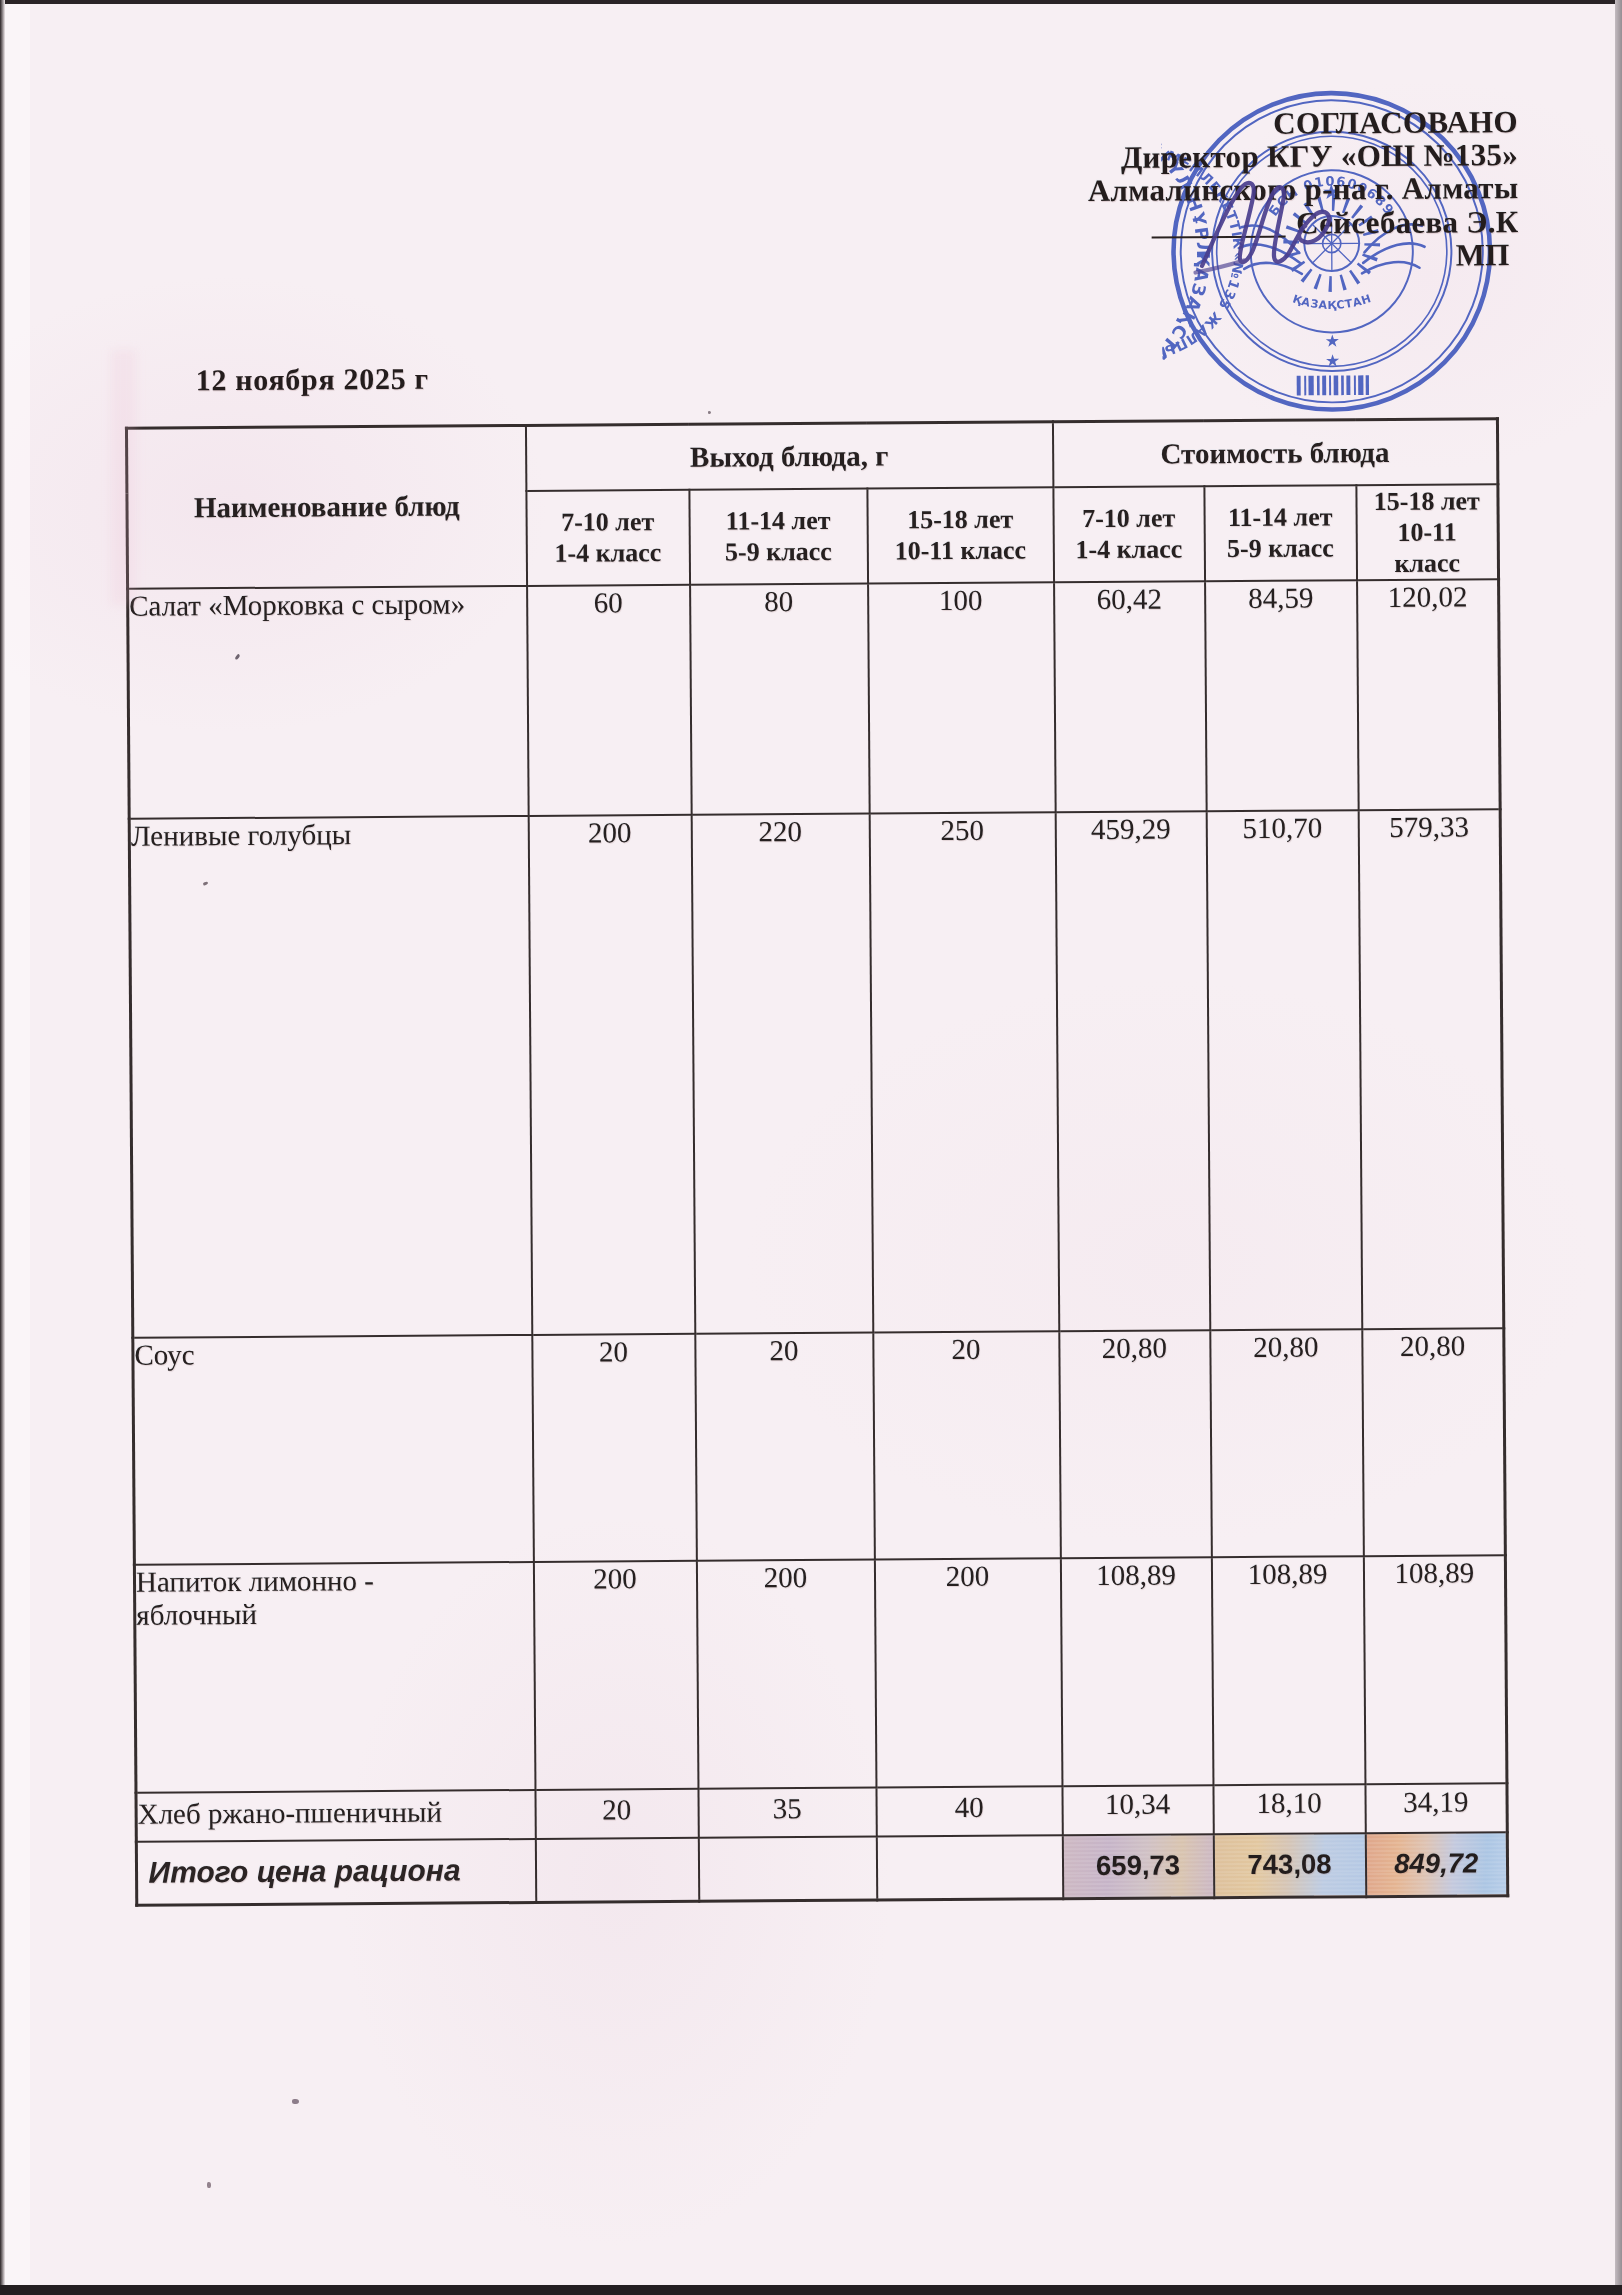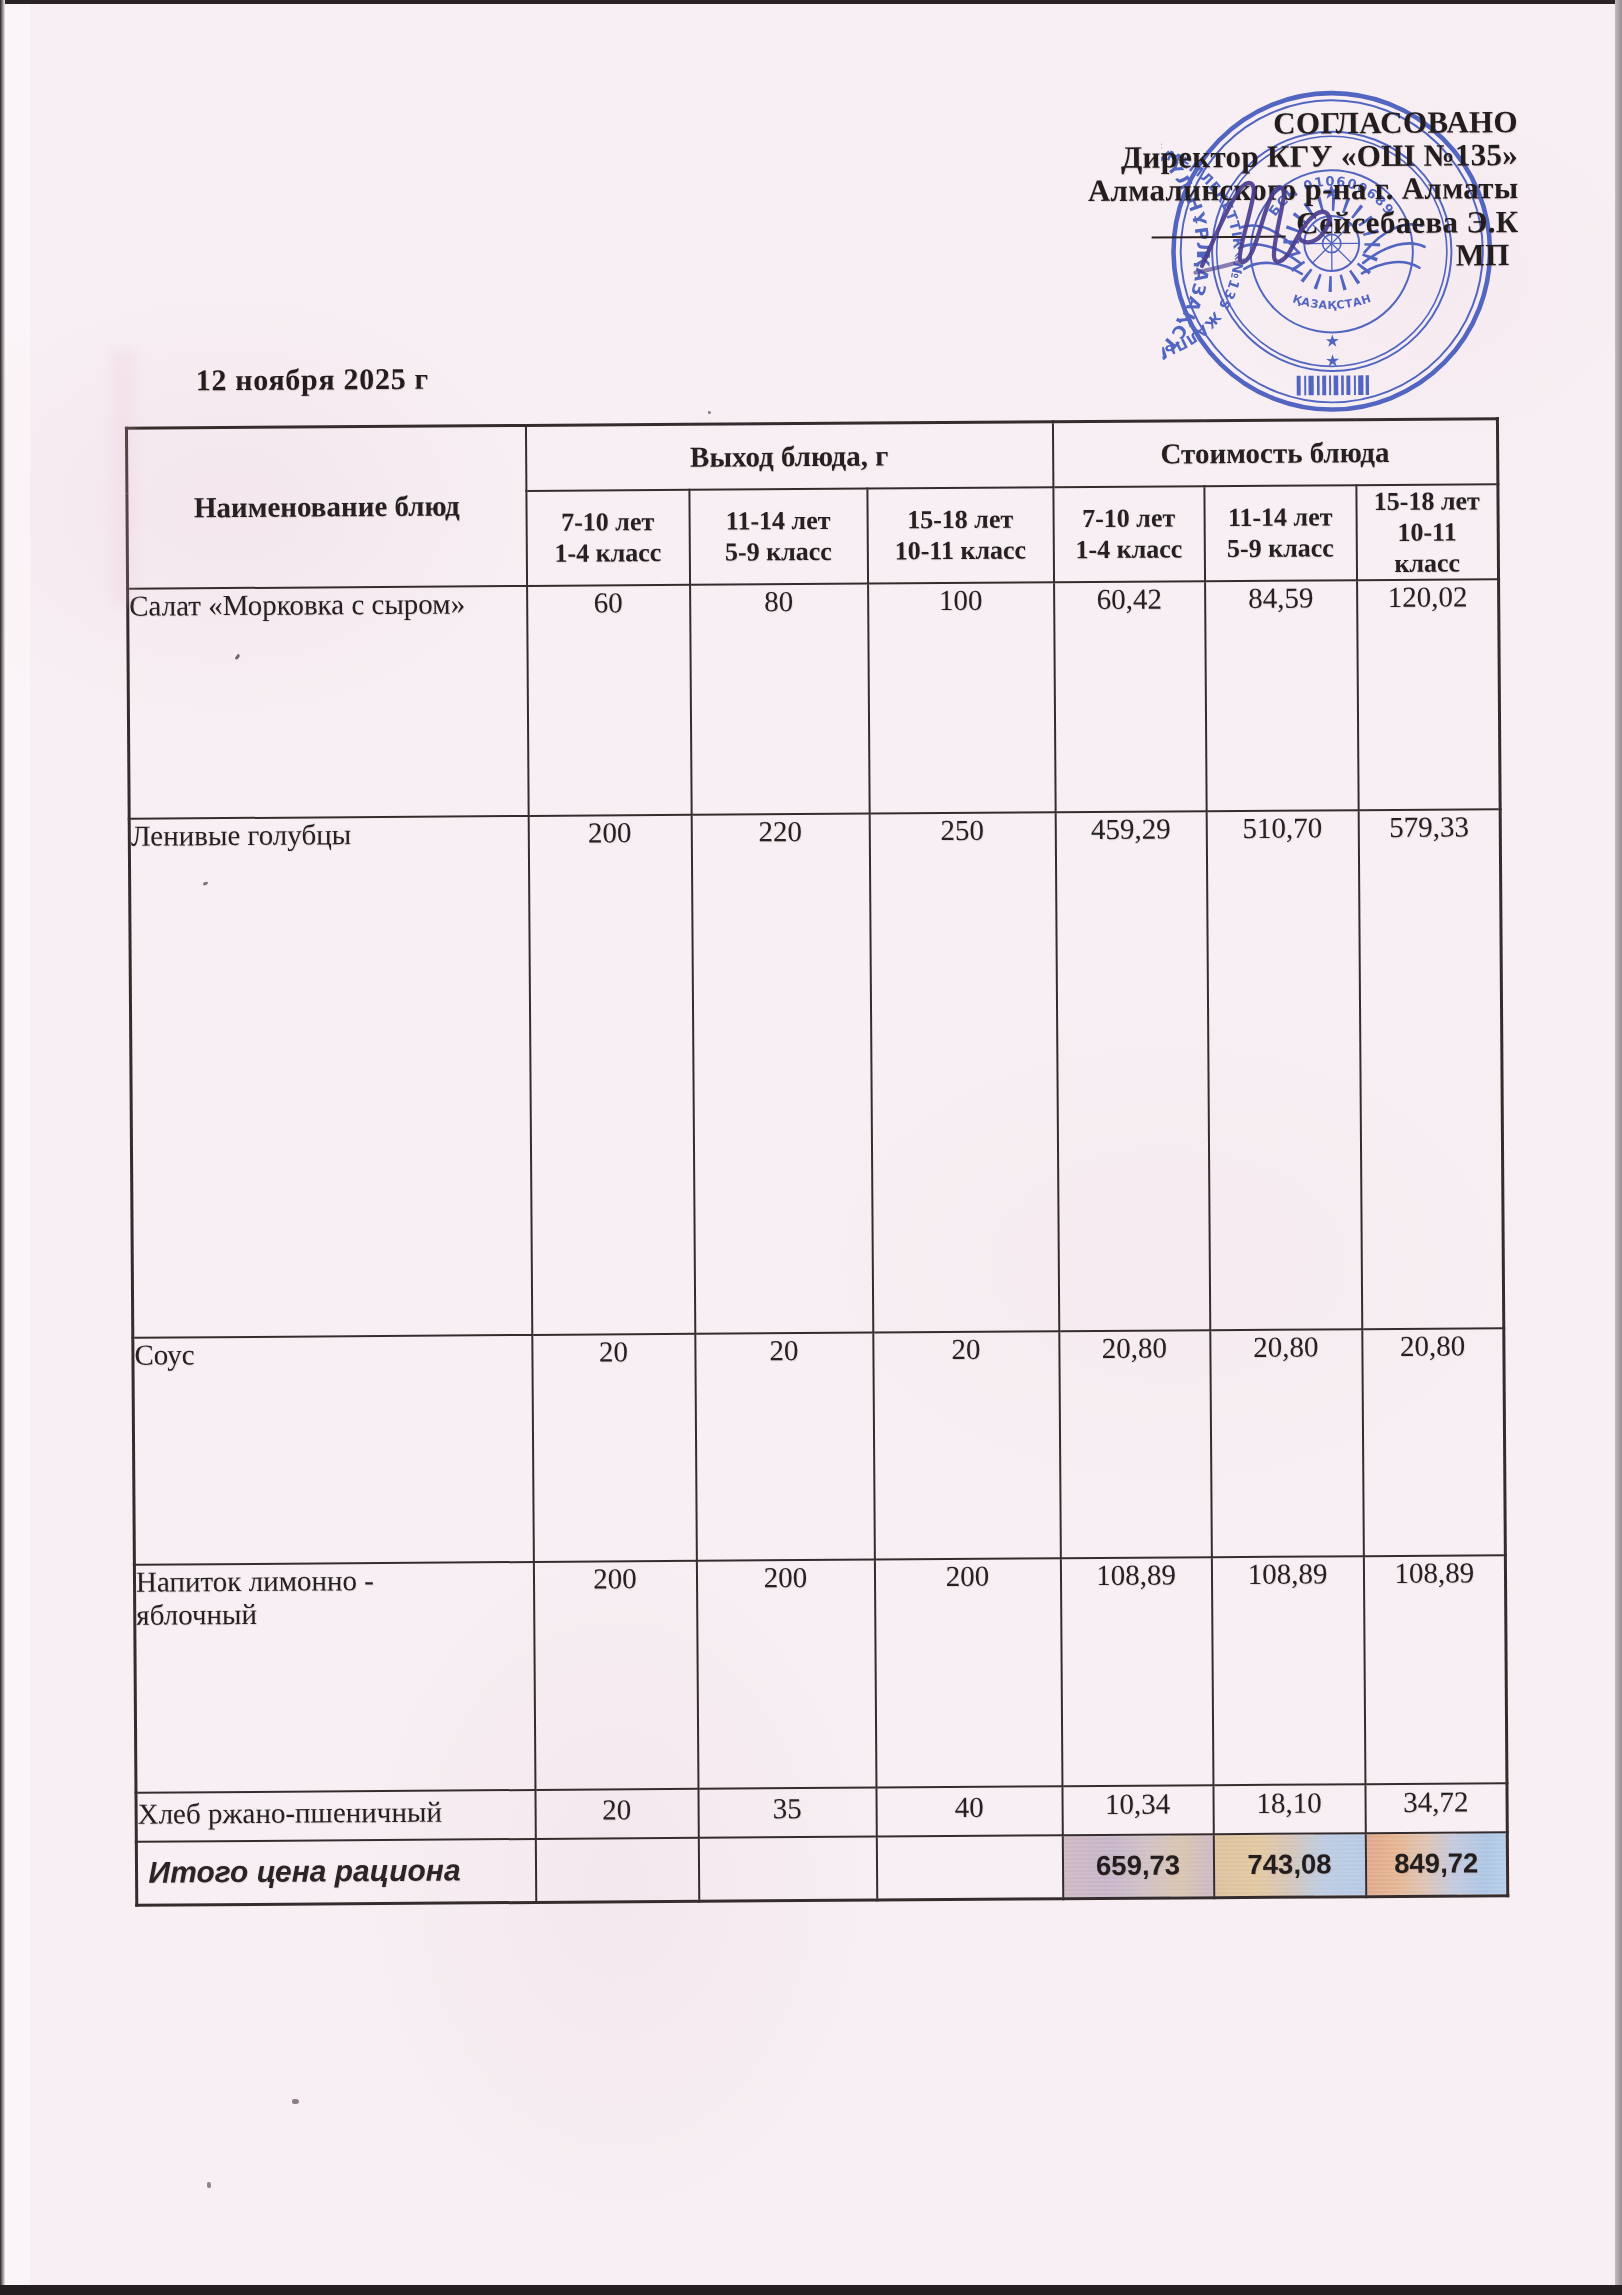--- a/index.html
+++ b/index.html
@@ -90,21 +90,21 @@
     font-weight:bold; font-size:27.5px; text-align:center; vertical-align:middle; color:#231d1d;
   }
   .hl-1{background:
     repeating-linear-gradient(0deg, rgba(255,255,255,.10) 0 2px, rgba(0,0,0,0) 2px 3.9px),
     linear-gradient(93deg,#cdb8c2 0%,#c6b4c8 30%,#cfc0c4 55%,#d8c3ae 78%,#cbb7c4 100%);}
   .hl-2{background:
     repeating-linear-gradient(0deg, rgba(255,255,255,.10) 0 2px, rgba(0,0,0,0) 2px 3.9px),
     linear-gradient(93deg,#ddc09c 0%,#e2c79f 28%,#d5c4b4 48%,#bccbe2 72%,#b4c8e4 100%);}
   .hl-3{background:
     repeating-linear-gradient(0deg, rgba(255,255,255,.10) 0 2px, rgba(0,0,0,0) 2px 3.9px),
-    linear-gradient(93deg,#dfa68b 0%,#e4b491 22%,#ddc2b2 42%,#c3c8dd 62%,#abc5e3 85%,#b7cde8 100%);}
+    linear-gradient(93deg,#dfa68b 0%,#e4b491 22%,#ddc2b2 42%,#c3c8dd 62%,#abc5e3 85%,#b7cde8 100%); font-style: italic;}
 
   .stamp-text{font-family:"DejaVu Sans","Liberation Sans",sans-serif; font-weight:bold;}
 </style>
 </head>
 <body>
 
 <div class="page">
 
   <div class="left-margin-strip"></div>
   <div class="pink-streak"></div>
@@ -276,21 +276,21 @@
           <td class="cell-num">108,89</td>
         </tr>
 
         <tr style="height:49px" class="row-bread">
           <td class="cell-name pre">Хлеб ржано-пшеничный</td>
           <td class="cell-num">20</td>
           <td class="cell-num">35</td>
           <td class="cell-num">40</td>
           <td class="cell-num cell-cost">10,34</td>
           <td class="cell-num cell-cost">18,10</td>
-          <td class="cell-num cell-cost">34,72</td>
+          <td class="cell-num cell-cost">34,19</td>
         </tr>
 
         <tr style="height:64px" class="row-total">
           <td class="cell-label">Итого цена рациона</td>
           <td></td>
           <td></td>
           <td></td>
           <td class="cell-total hl-1">659,73</td>
           <td class="cell-total hl-2">743,08</td>
           <td class="cell-total hl-3">849,72</td>

